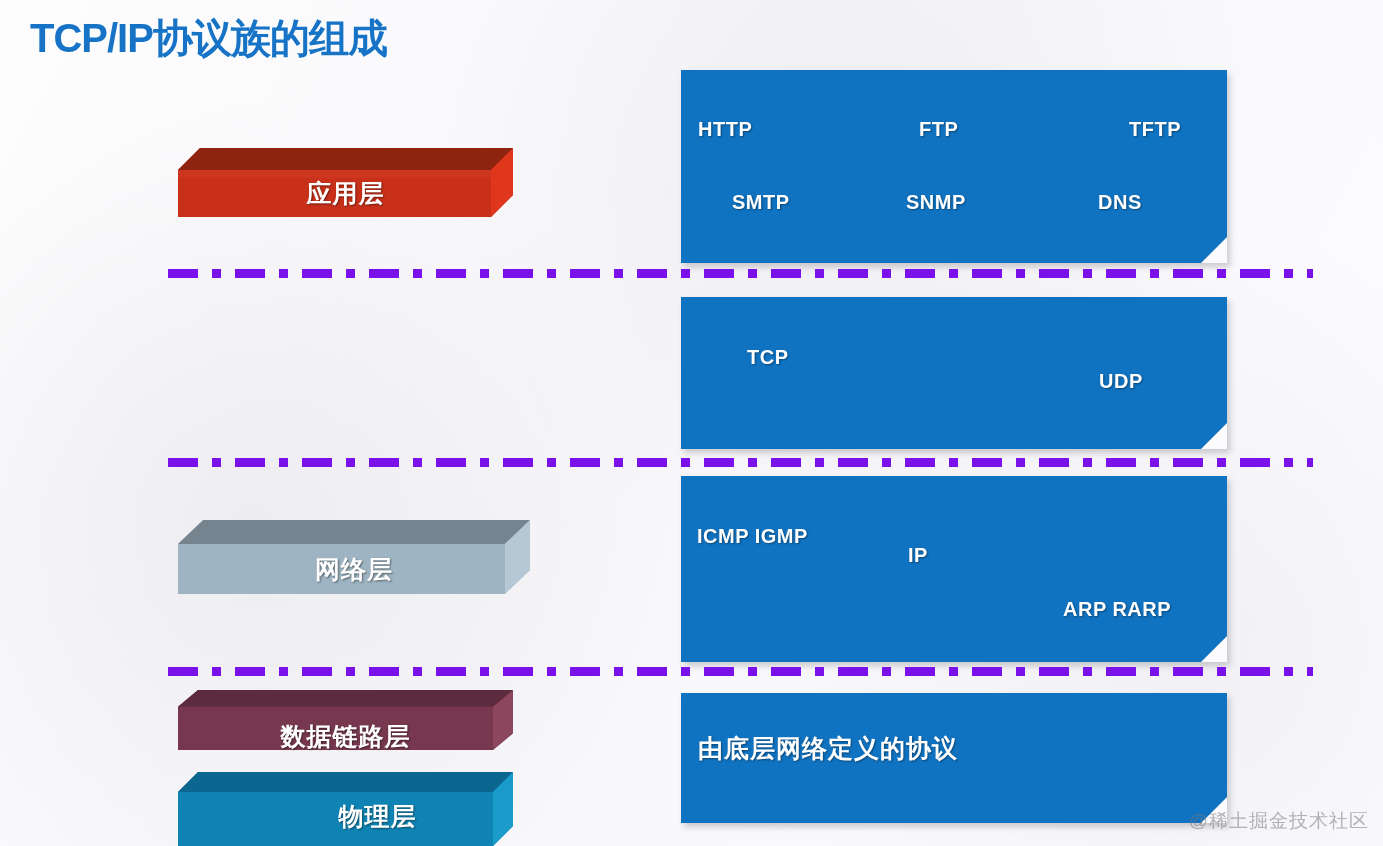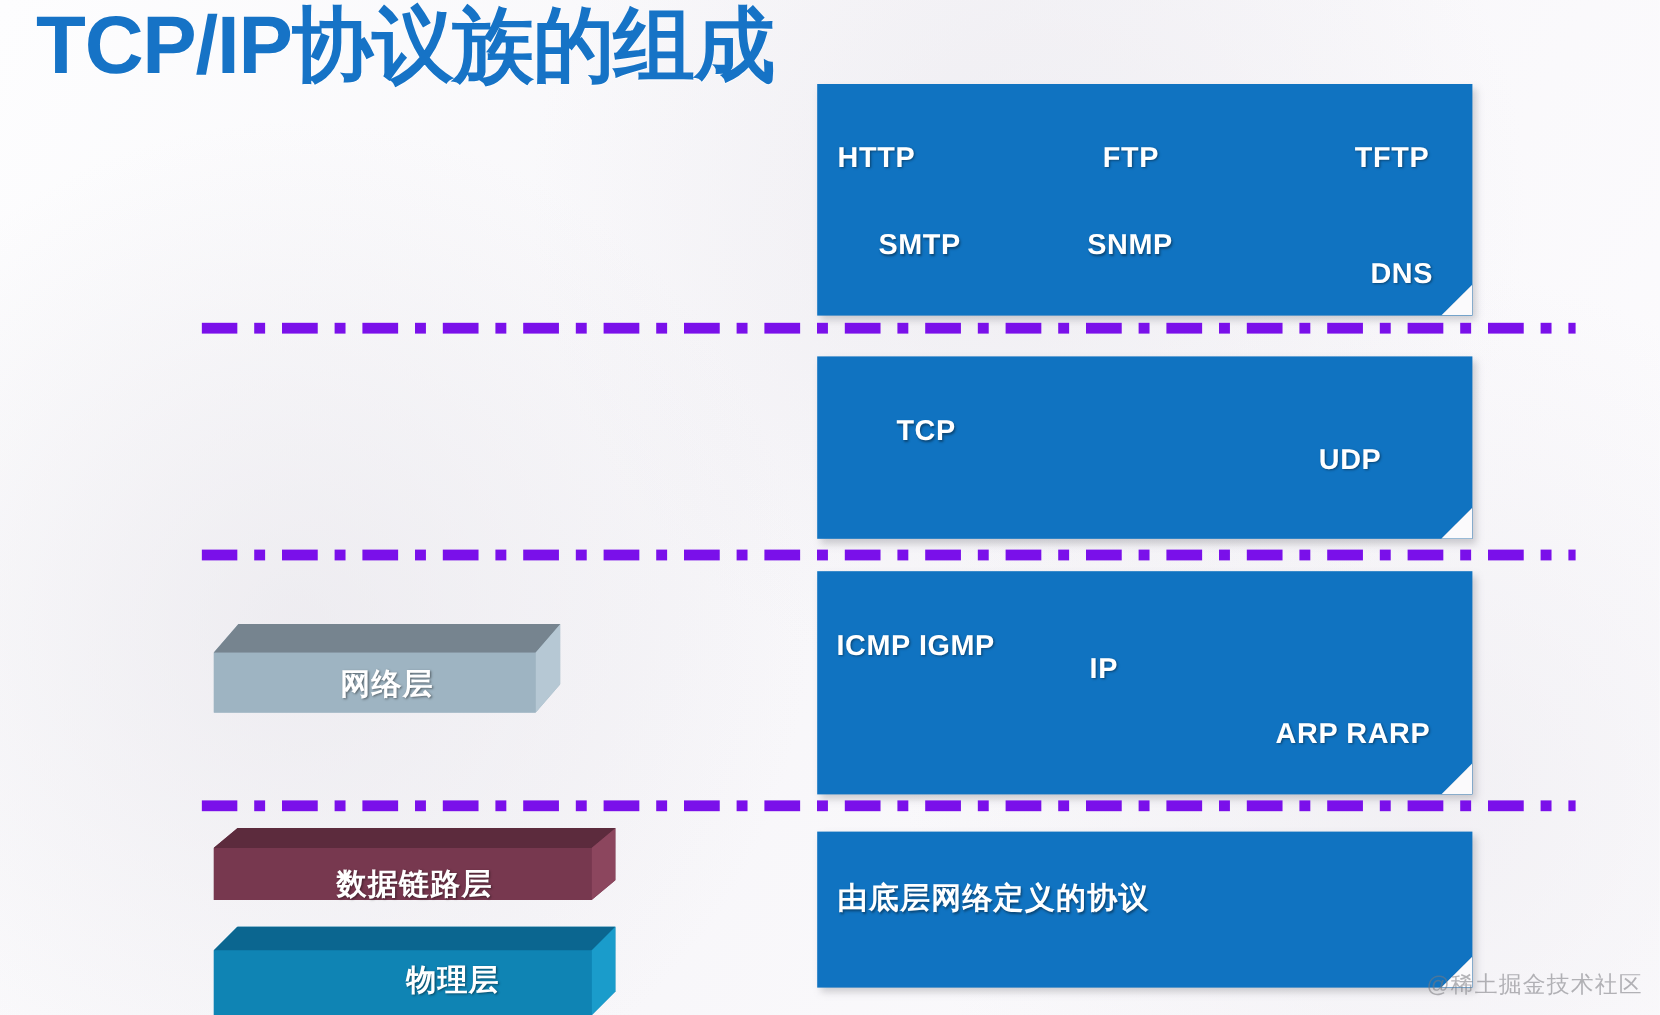--- a/index.html
+++ b/index.html
@@ -23,21 +23,21 @@
       radial-gradient(circle at 62% 20%, rgba(231,229,235,0.5) 0%, rgba(251,250,252,0) 38%),
       radial-gradient(circle at 86% 78%, rgba(229,227,233,0.45) 0%, rgba(251,250,252,0) 32%),
       linear-gradient(118deg, #fdfdfe 0%, #f7f6f9 45%, #fdfcfe 100%);
   }
 
   
   #title {
     position: absolute;
     left: 30px;
     top: 7px;
-    font-size: 68px;
+    font-size: 40px;
     line-height: 62px;
     font-weight: bold;
     color: #1673c6;
     letter-spacing: -1px;
     white-space: nowrap;
     text-shadow: 0 1px 0 rgba(255,255,255,0.8);
   }
 
   
   .layer-box {
@@ -90,21 +90,21 @@
     bottom: 0;
     width: 0;
     height: 0;
     border-right: 26px solid #fbfafc;
     border-top: 26px solid transparent;
   }
   .proto-text {
     position: absolute;
     color: #ffffff;
     font-weight: bold;
-    font-size: 24px;
+    font-size: 20px;
     letter-spacing: 0.5px;
     text-shadow: 1px 1px 2px rgba(0,0,0,0.4);
     white-space: nowrap;
   }
   .proto-text.cjk {
     font-size: 25px;
     letter-spacing: 1px;
   }
 
   
@@ -138,21 +138,21 @@
 
   <div class="proto-panel" style="left:681px; top:70px; width:546px; height:193px;">
     <span class="fold"></span>
     <span class="fold-inner"></span>
   </div>
   <div class="proto-text" style="left:698px; top:118px;">HTTP</div>
   <div class="proto-text" style="left:919px; top:118px;">FTP</div>
   <div class="proto-text" style="left:1129px; top:118px;">TFTP</div>
   <div class="proto-text" style="left:696px; top:191px;margin-left:36px;">SMTP</div>
   <div class="proto-text" style="left:906px; top:191px;">SNMP</div>
-  <div class="proto-text" style="left:1142px; top:191px;margin-top:24px;">DNS</div>
+  <div class="proto-text" style="left:1098px; top:191px;">DNS</div>
 
   <div class="proto-panel" style="left:681px; top:297px; width:546px; height:152px;">
     <span class="fold"></span>
     <span class="fold-inner"></span>
   </div>
   <div class="proto-text" style="left:747px; top:346px;">TCP</div>
   <div class="proto-text" style="left:1099px; top:346px;margin-top:24px;">UDP</div>
 
   <div class="proto-panel" style="left:681px; top:476px; width:546px; height:186px;">
     <span class="fold"></span>
@@ -165,23 +165,35 @@
   <div class="proto-panel" style="left:681px; top:693px; width:546px; height:130px;">
     <span class="fold"></span>
     <span class="fold-inner"></span>
   </div>
   <div class="proto-text cjk" style="left:698px; top:732px;">由底层网络定义的协议</div>
 
   <div class="separator" style="left:168px; top:269px; width:1145px;"></div>
   <div class="separator" style="left:168px; top:458px; width:1145px;"></div>
   <div class="separator" style="left:168px; top:667px; width:1145px;"></div>
 
-
-
-  <div class="layer-box" style="left:178px; top:520px; width:289px; height:74px;font-family:Liberation Serif, serif;">
+  <div class="layer-box" style="left:178px; top:148px; width:335px; height:69px;">
+    <svg class="top" viewBox="0 0 335 69" preserveAspectRatio="none">
+      <polygon points="0,22 22,0 335,0 335,47 313,69 0,69" fill="#c8301a"></polygon>
+      <polygon points="0,22 22,0 335,0 313,22" fill="#8e2310"></polygon>
+      <polygon points="313,22 335,0 335,47 313,69" fill="#e0361c"></polygon>
+      <polygon points="0,22 313,22 313,69 0,69" fill="#c8301a"></polygon>
+      <polygon points="0,22 313,22 313,30 0,30" fill="#d13a22" opacity="0.55"></polygon>
+    </svg>
+    <div class="front" style="top:22px; height:47px;">
+      <span class="layer-label">应用层</span>
+    </div>
+  </div>
+
+
+  <div class="layer-box" style="left:178px; top:520px; width:352px; height:74px;font-family:Liberation Serif, serif;">
     <svg class="top" viewBox="0 0 335 74" preserveAspectRatio="none">
       <polygon points="0,24 24,0 335,0 335,50 311,74 0,74" fill="#9eb4c2"></polygon>
       <polygon points="0,24 24,0 335,0 311,24" fill="#76848f"></polygon>
       <polygon points="311,24 335,0 335,50 311,74" fill="#b6c8d4"></polygon>
       <polygon points="0,24 311,24 311,74 0,74" fill="#9eb4c2"></polygon>
     </svg>
     <div class="front" style="top:24px; height:50px;">
       <span class="layer-label">网络层</span>
     </div>
   </div>

